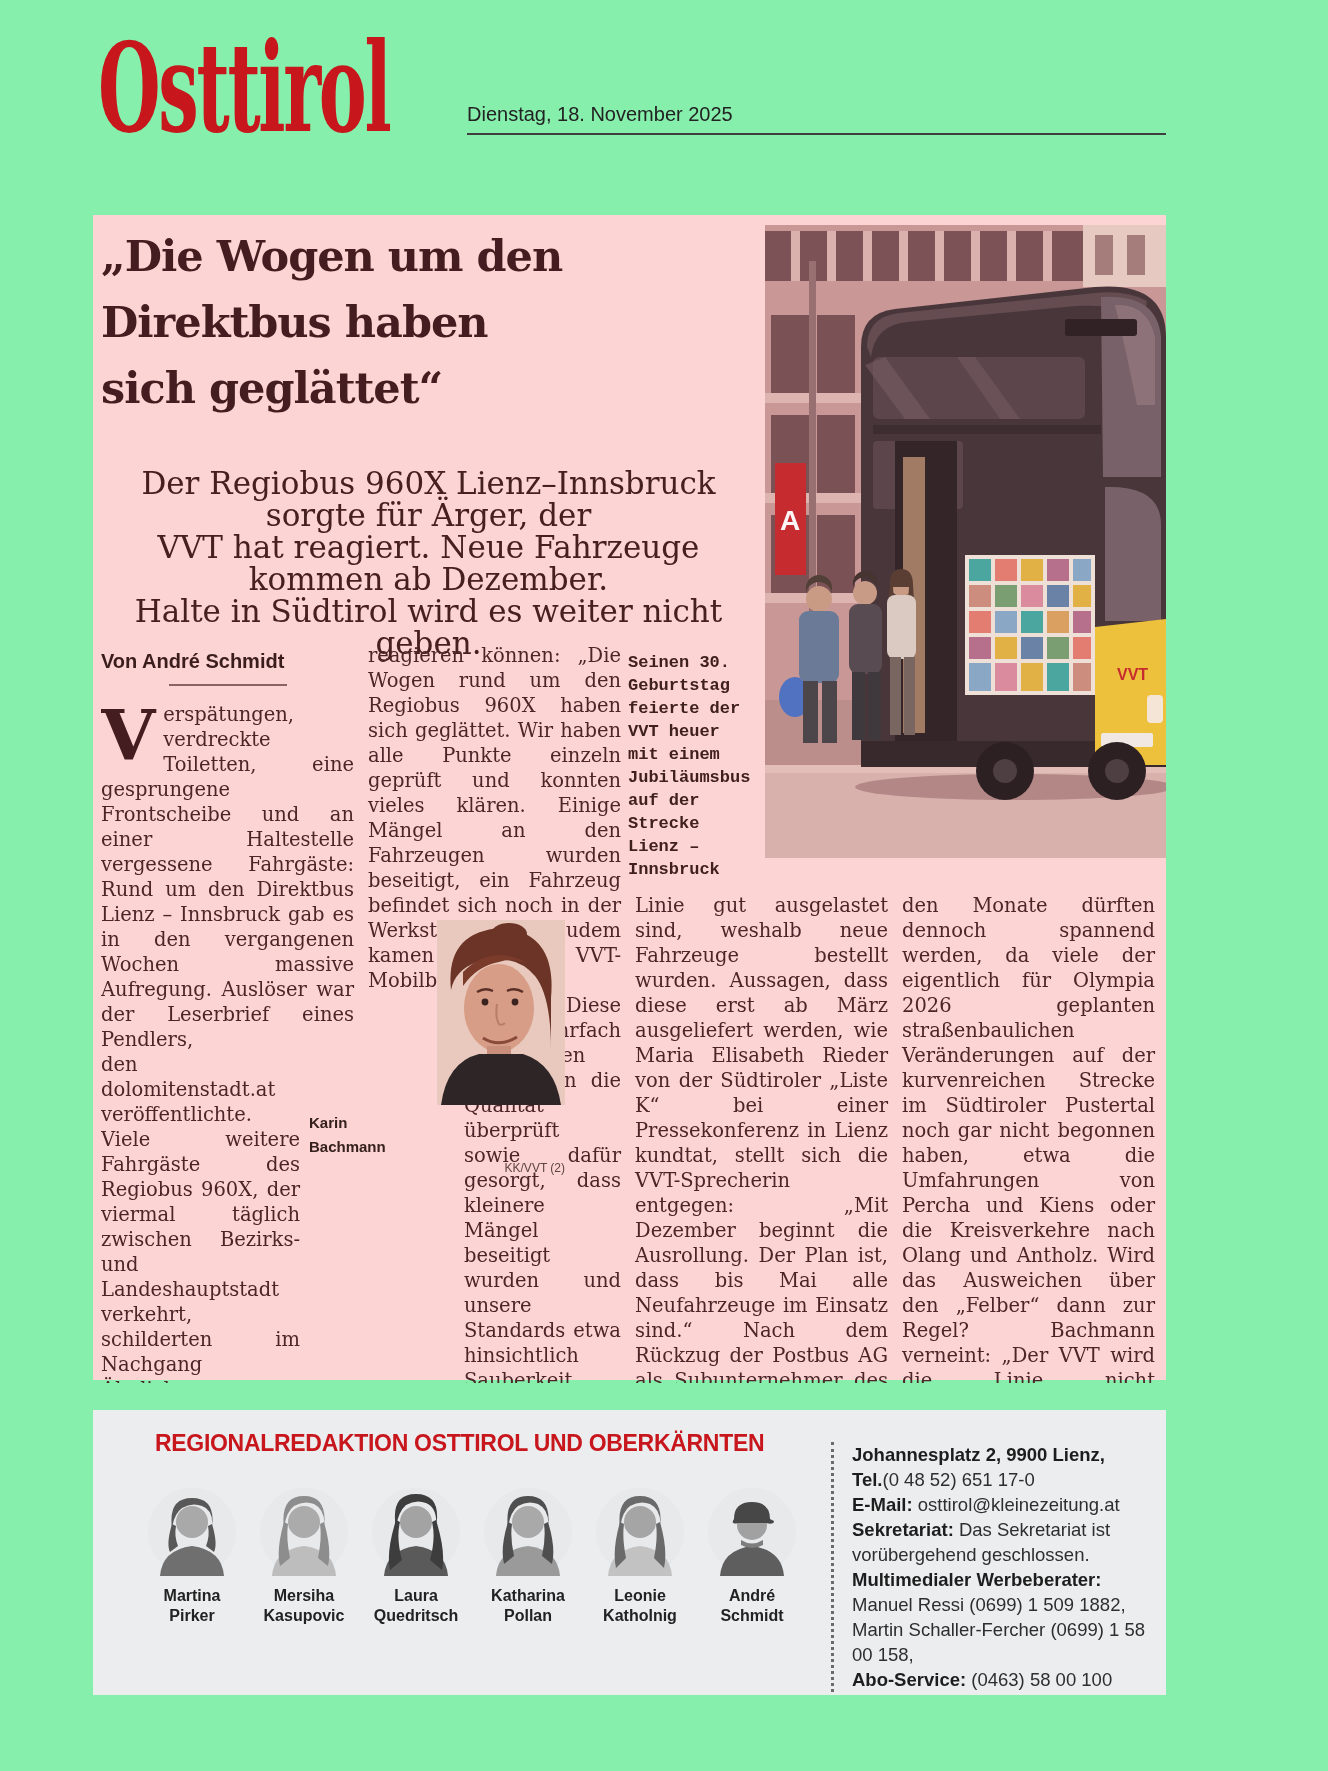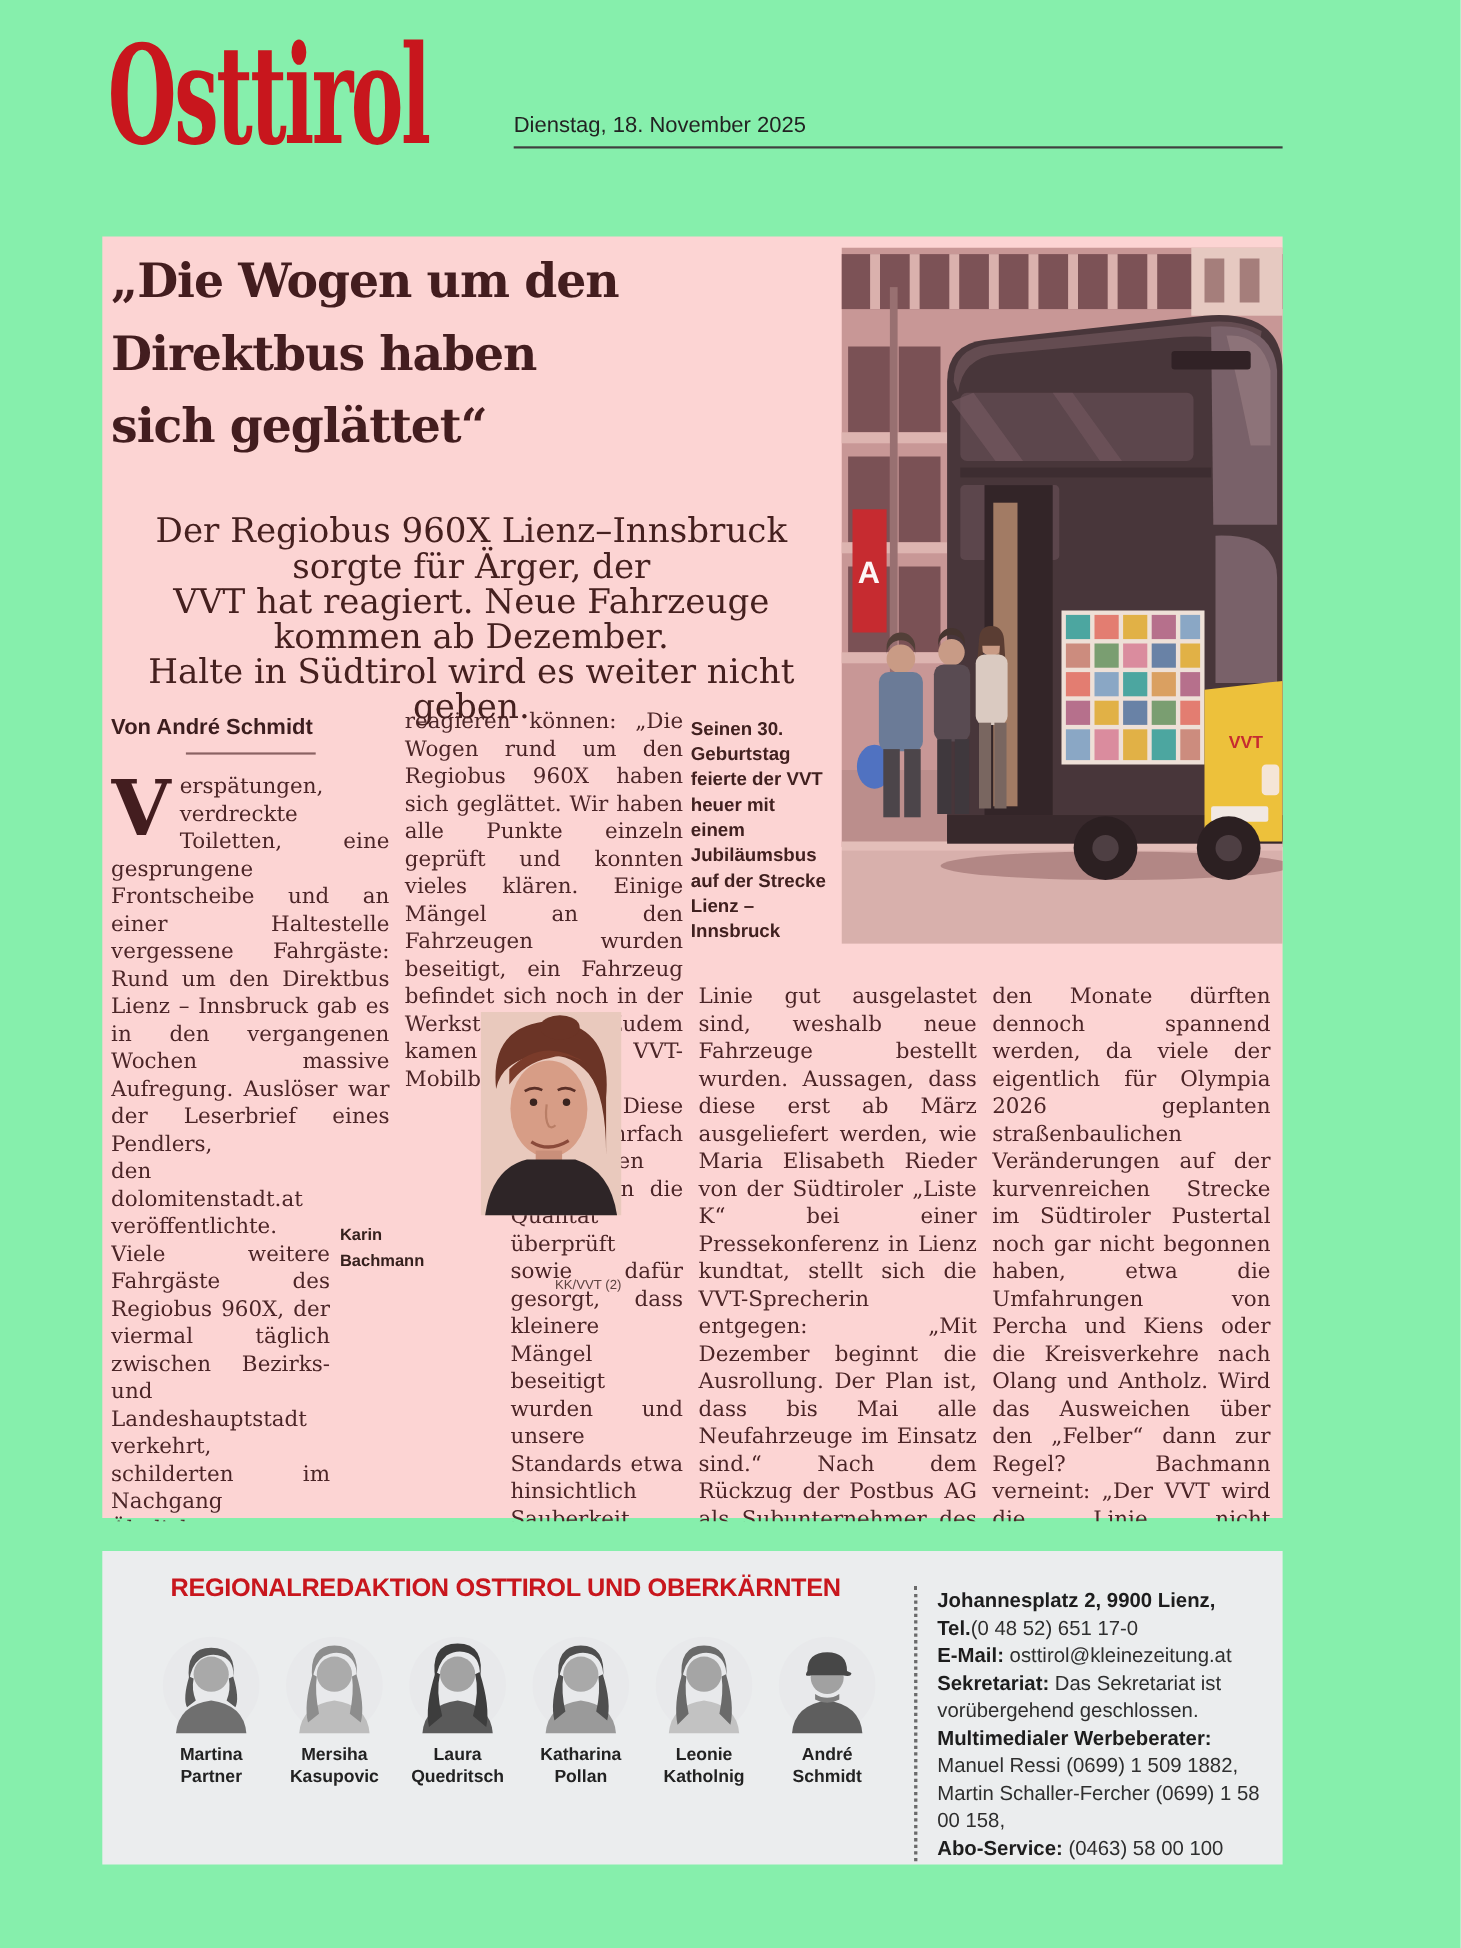--- a/index.html
+++ b/index.html
@@ -20,21 +20,21 @@
         color:#431d1f;font-weight:bold;font-size:43px;line-height:66px;letter-spacing:-1px;}
   .headline span{display:block;}
   .subheadline{position:absolute;left:8px;top:252px;width:655px;text-align:center;
         color:#45201f;font-size:31px;line-height:32px;}
   .subheadline span{display:block;}
 
   .bus-photo{position:absolute;left:672px;top:10px;width:401px;height:633px;margin:0;}
   .bus-photo svg{display:block;}
 
   .photo-caption{position:absolute;left:535px;top:436px;width:128px;
-        font-family:Liberation Sans, sans-serif;font-weight:bold;font-size:17px;
+        font-family:Liberation Mono, monospace;font-weight:bold;font-size:17px;
         line-height:23px;color:#40201f;}
 
   .columns{position:absolute;left:8px;top:428px;width:1058px;height:740px;
         display:flex;gap:14px;overflow:hidden;}
   .col{width:253px;color:#4b2527;font-size:19.5px;line-height:25px;}
   .col p{margin:0;text-align:justify;}
   .col3,.col4{padding-top:250px;box-sizing:border-box;}
   .narrow-r{padding-right:54px;}
   .narrow-l{padding-left:96px;}
 
@@ -263,21 +263,21 @@
               <circle cx="44" cy="44" r="44" fill="#e8e9eb"></circle>
               <path d="M12 88 Q14 62 44 58 Q74 62 76 88 Z" fill="#6f6f6f"></path>
               <circle cx="44" cy="34" r="16" fill="#a9a9a9"></circle>
               <path d="M24 40 Q20 10 44 10 Q68 10 64 40 Q66 22 54 18 Q44 14 34 20 Q26 26 24 40 Z" fill="#585858"></path>
               <path d="M24 36 Q18 56 22 64 L30 58 Q26 48 28 38 Z" fill="#585858"></path>
               <path d="M64 36 Q70 56 66 64 L58 58 Q62 48 60 38 Z" fill="#585858"></path>
             </svg>
         </div>
         <div class="name">
             <span>Martina</span>
-            <span>Partner</span>
+            <span>Pirker</span>
           </div>
       </div>
       <div class="member">
         <div class="pic">
           <svg width="88" height="88" viewBox="0 0 88 88">
               <circle cx="44" cy="44" r="44" fill="#e8e9eb"></circle>
               <path d="M12 88 Q14 62 44 58 Q74 62 76 88 Z" fill="#bdbdbd"></path>
               <circle cx="44" cy="34" r="16" fill="#ababab"></circle>
               <path d="M24 40 Q20 8 44 8 Q68 8 64 40 Q66 22 54 16 Q44 12 34 18 Q26 24 24 40 Z" fill="#8d8d8d"></path>
               <path d="M24 34 Q16 62 20 78 L30 70 Q26 50 28 36 Z" fill="#8d8d8d"></path>

